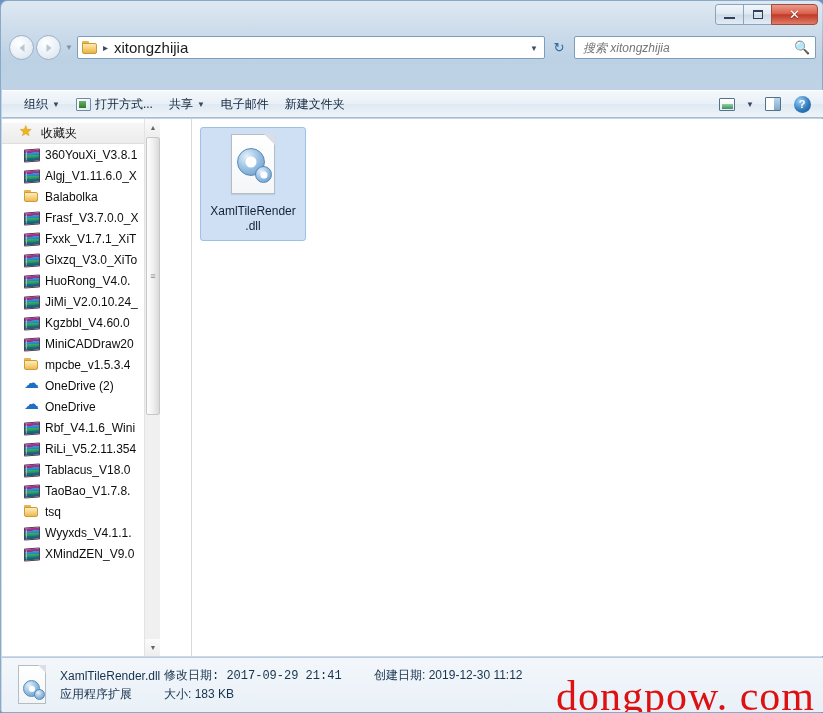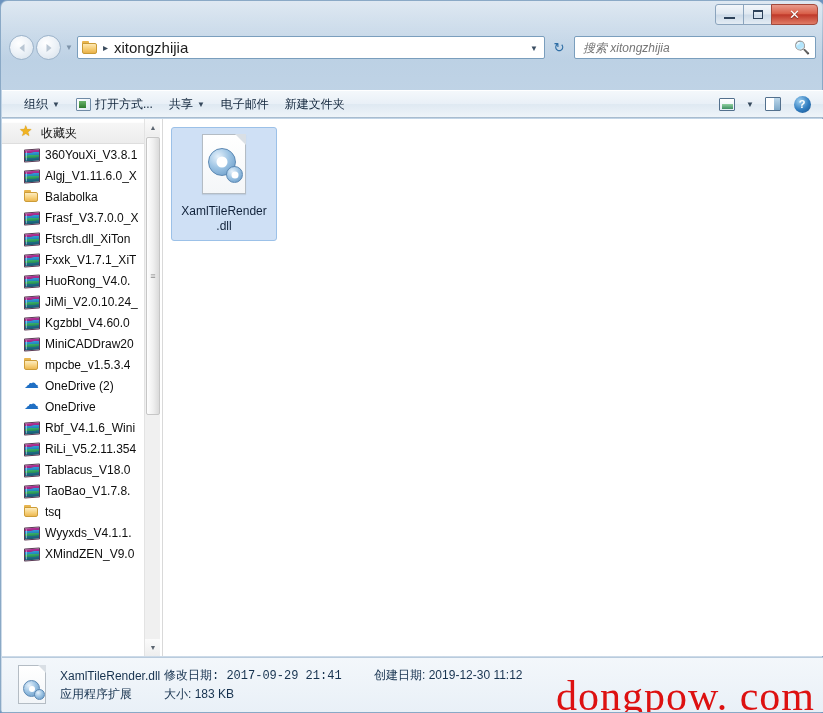--- a/index.html
+++ b/index.html
@@ -265,20 +265,21 @@
   }
 
   
   #splitter { width: 2px; flex: none; background: #ffffff; }
 
   
   #file-pane {
     flex: 1; position: relative; background: #ffffff;
     border-left: 1px solid #d9d9d9;
     padding: 8px 16px 0 8px;
+    margin-left: 29px;
   }
   .file-tile {
     width: 106px; display: inline-flex; flex-direction: column;
     align-items: center; padding: 6px 4px 6px 4px;
     background: #cfe0f5;
     border: 1px solid #9cc1e8;
     border-radius: 3px;
   }
   .dll-icon {
     width: 52px; height: 64px; position: relative; margin-bottom: 6px;
@@ -477,25 +478,25 @@
               <span class="body"></span>
             </span>
           <span class="nav-label">Balabolka</span>
         </div>
         <div class="nav-row">
           <span class="ico archive"></span>
           <span class="nav-label">Frasf_V3.7.0.0_X</span>
         </div>
         <div class="nav-row">
           <span class="ico archive"></span>
-          <span class="nav-label">Ftsrch.dll_XiTon</span>
-        </div>
-        <div class="nav-row">
-          <span class="ico archive"></span>
           <span class="nav-label">Fxxk_V1.7.1_XiT</span>
+        </div>
+        <div class="nav-row">
+          <span class="ico archive"></span>
+          <span class="nav-label">Glxzq_V3.0_XiTo</span>
         </div>
         <div class="nav-row">
           <span class="ico archive"></span>
           <span class="nav-label">HuoRong_V4.0.</span>
         </div>
         <div class="nav-row">
           <span class="ico archive"></span>
           <span class="nav-label">JiMi_V2.0.10.24_</span>
         </div>
         <div class="nav-row">

